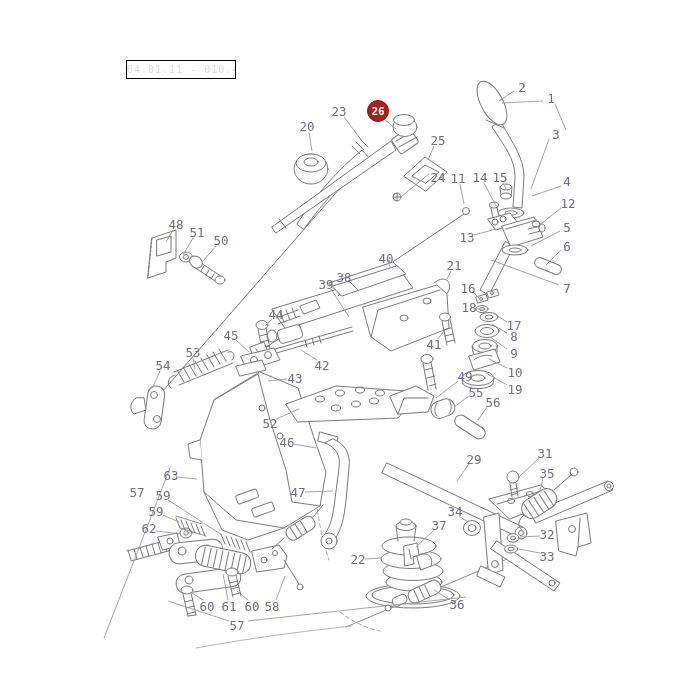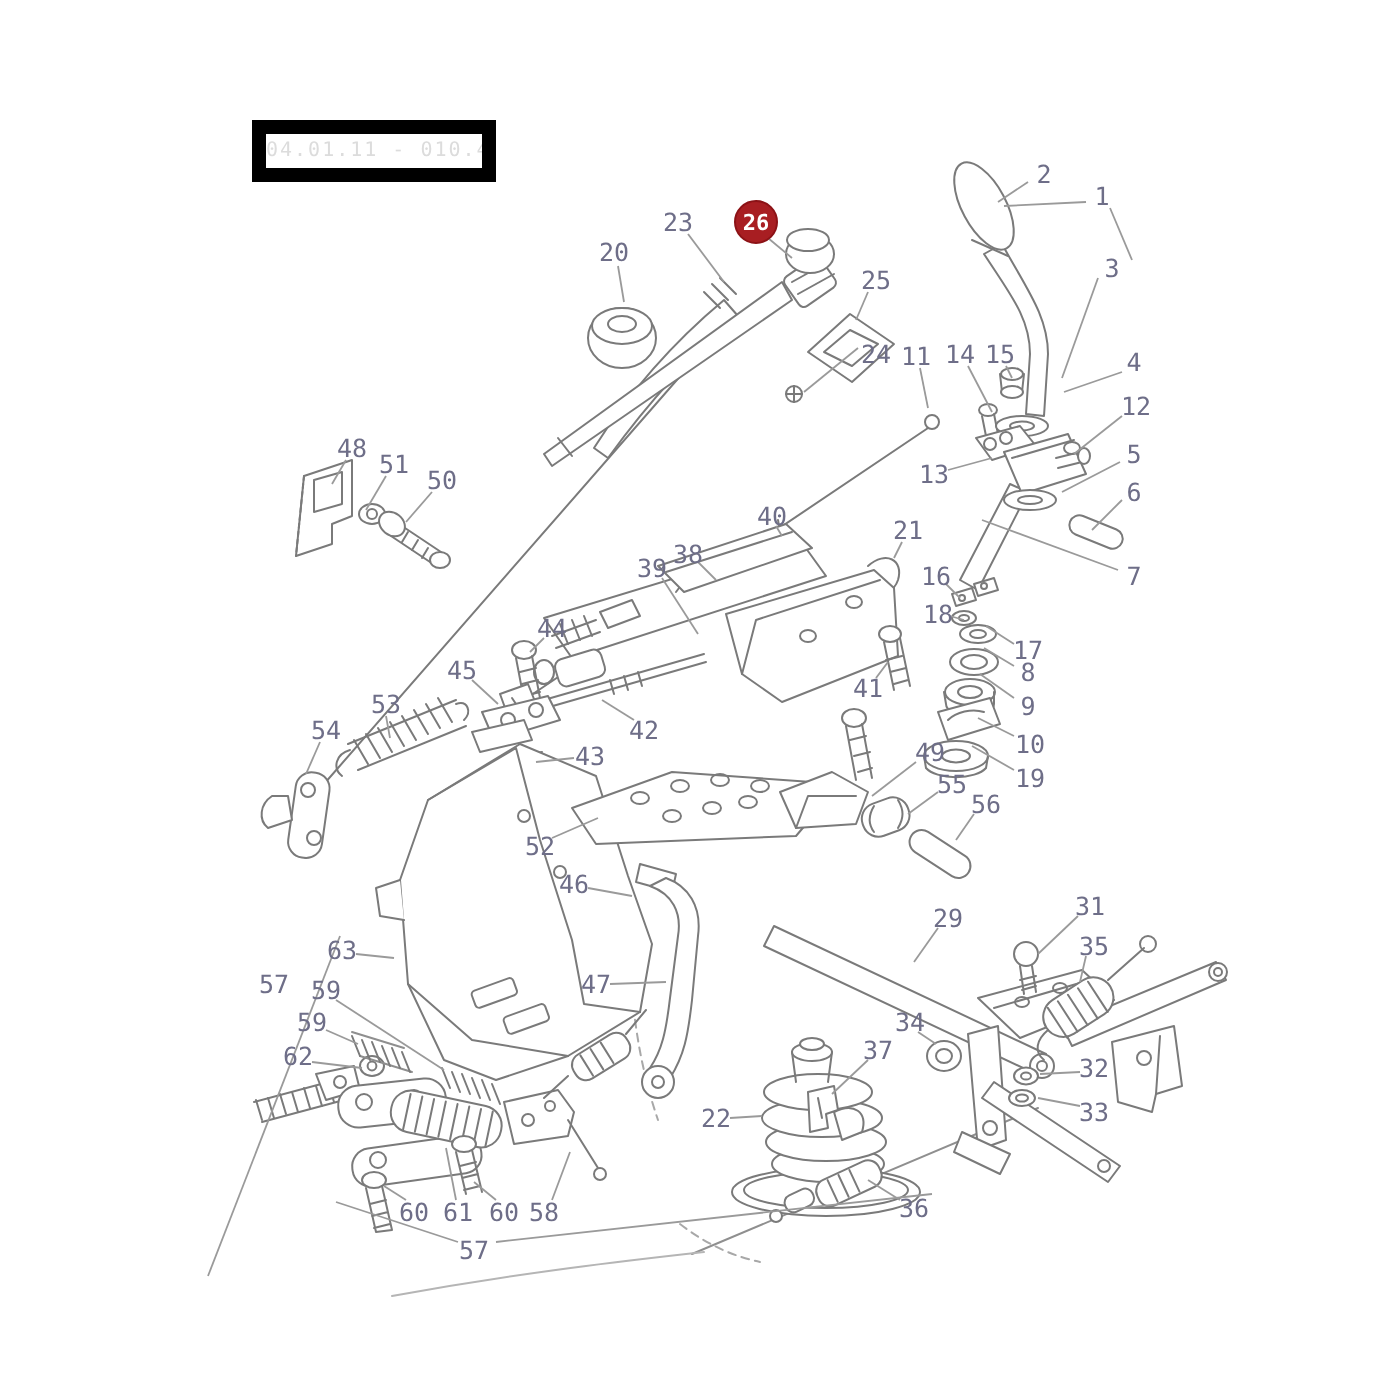--- a/index.html
+++ b/index.html
@@ -1,19 +1,19 @@
 <!DOCTYPE html>
 <html><head>
 <meta charset="utf-8">
 <style>
   html,body{margin:0;padding:0;background:#ffffff;}
   #stage{position:relative;width:700px;height:700px;background:#ffffff;overflow:hidden;
          font-family:"DejaVu Sans Mono","Liberation Mono",monospace;}
   #stamp{position:absolute;left:126px;top:60px;width:108px;height:17px;
-         border:7px solid #000000;color:#dcdcdc;font-size:10px;line-height:17px;
+         border:1px solid #000000;color:#dcdcdc;font-size:10px;line-height:17px;
          text-align:center;letter-spacing:1px;overflow:hidden;white-space:nowrap;}
   svg{position:absolute;left:0;top:0;}
   svg text.callout{font-family:"DejaVu Sans Mono","Liberation Mono",monospace;font-size:12.5px;}
   svg text.hl{font-family:"DejaVu Sans Mono","Liberation Mono",monospace;font-size:11px;font-weight:bold;}
 </style>
 </head>
 <body>
 
 <div id="stage">
   <div id="stamp">04.01.11 - 010.4</div>

